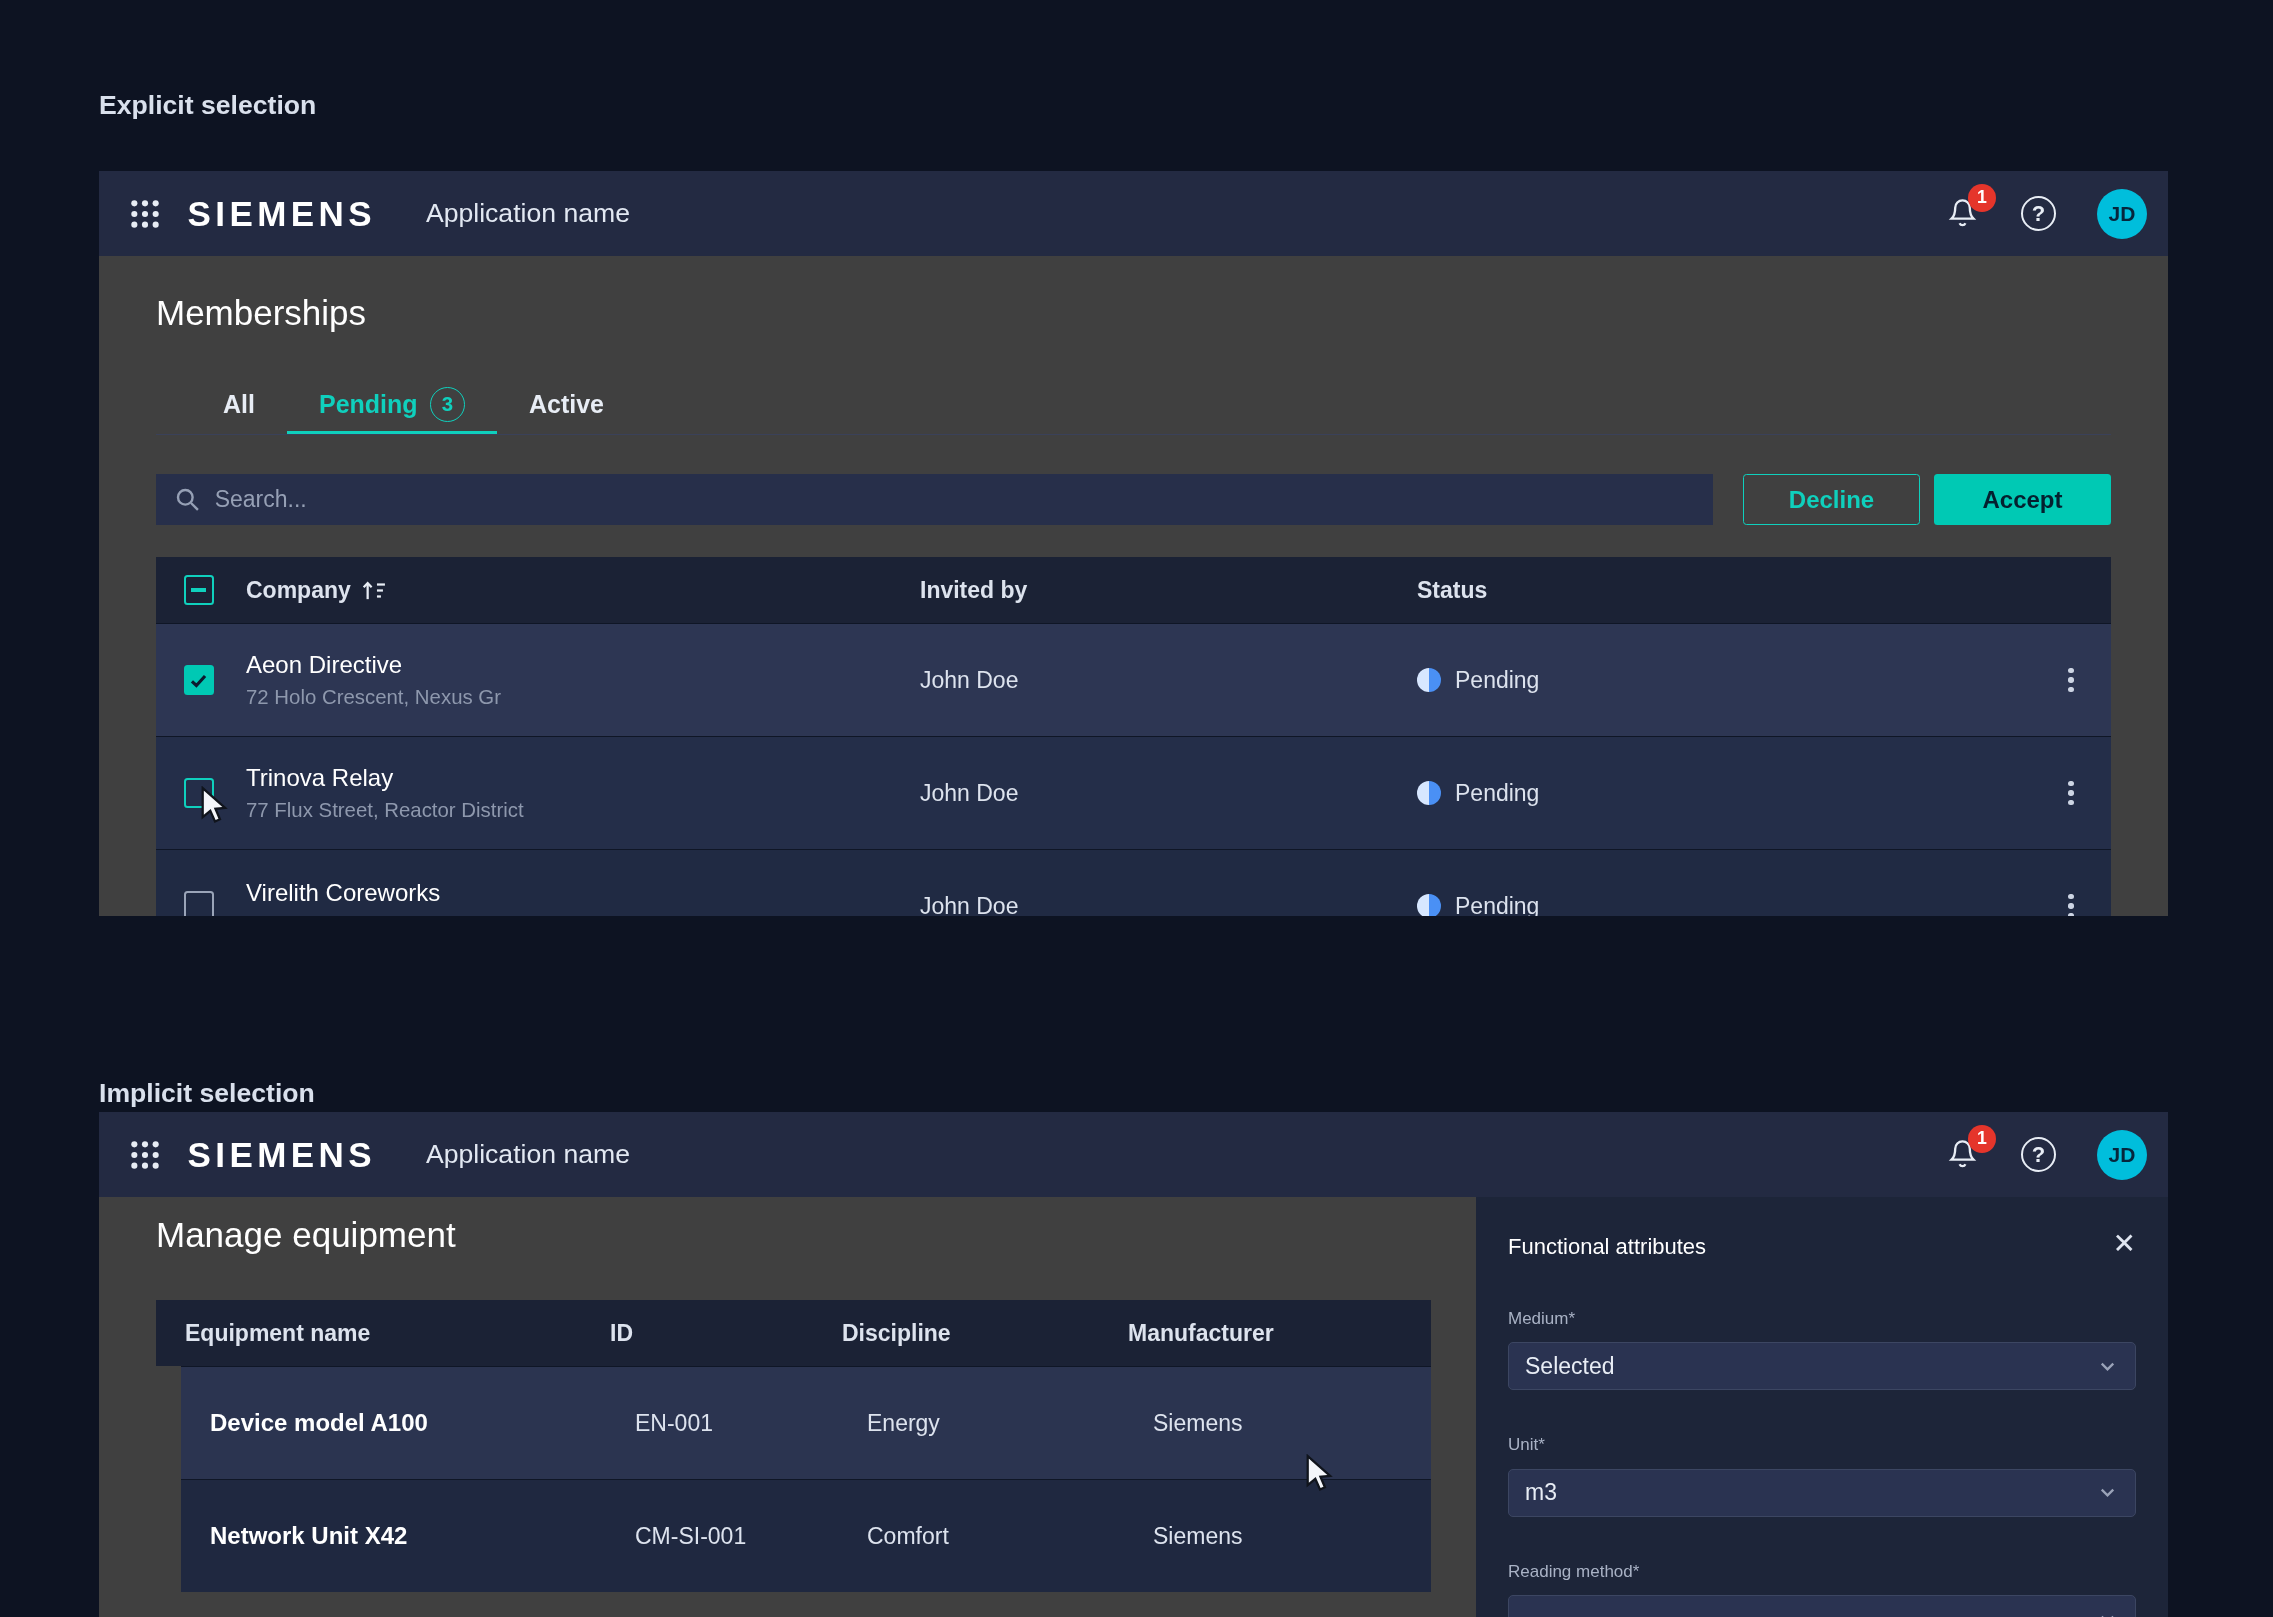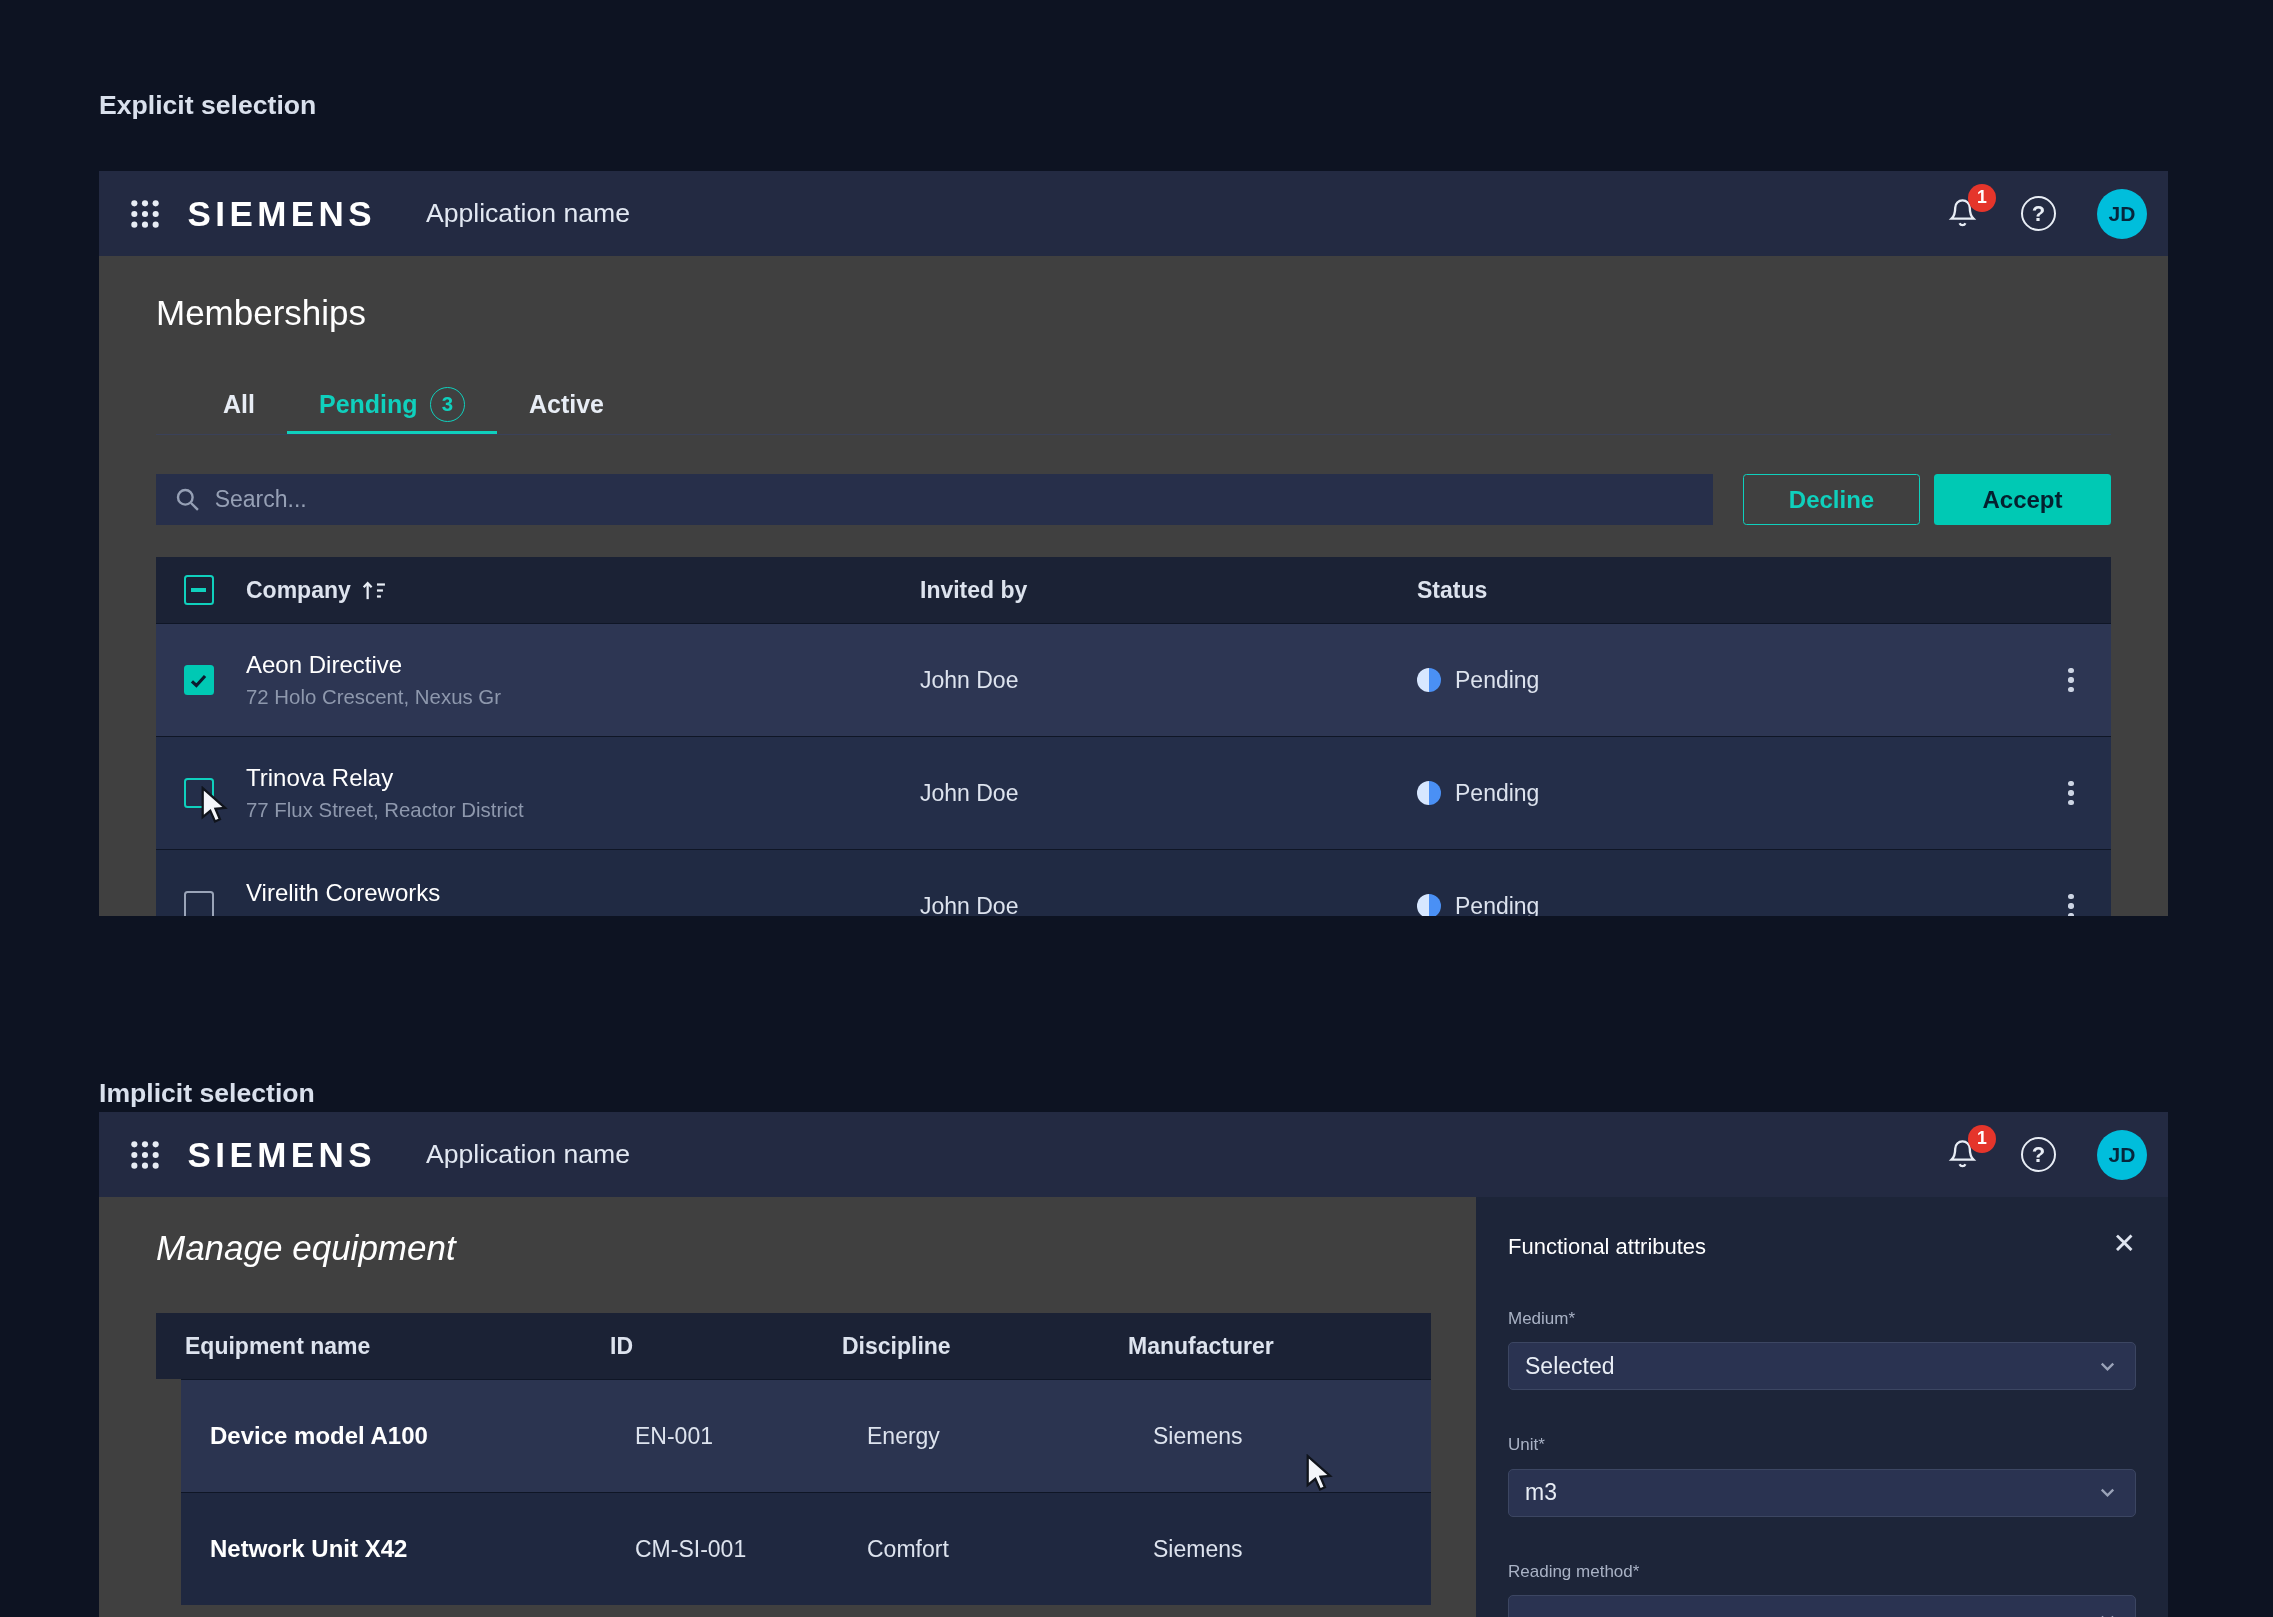--- a/index.html
+++ b/index.html
@@ -37,21 +37,21 @@
   .avatar {
     width:50px; height:50px; border-radius:50%; background:#00bedc; color:#06263c;
     font-weight:700; font-size:21px; display:flex; align-items:center; justify-content:center; cursor:pointer;
   }
 
   .win-body { position:relative; height:calc(100% - 85px); }
   .content-pad { padding:0 57px; }
 
   
   .title { font-size:35px; font-weight:400; color:#ffffff; margin:0; padding-top:35px; line-height:43px; }
-  #win2 .title { padding-top:29px;font-style:italic; }
+  #win2 .title { padding-top:16px; }
 
   .tabs { display:flex; margin-top:44px; height:57px; border-bottom:0.9px solid #3a4159; padding-left:35px; }
   .tab {
     display:flex; align-items:center; gap:12.4px; padding:0 32px; font-size:25px; font-weight:600;
     color:#e8edf5; border-bottom:3.5px solid transparent; cursor:pointer;
   }
   .tab.active { color:#0fd0bd; border-bottom-color:#0fd0bd; }
   .tab-badge {
     width:35px; height:35px; border:1.8px solid #0fd0bd; border-radius:50%;
     font-size:20.4px; display:flex; align-items:center; justify-content:center; color:#0fd0bd;

